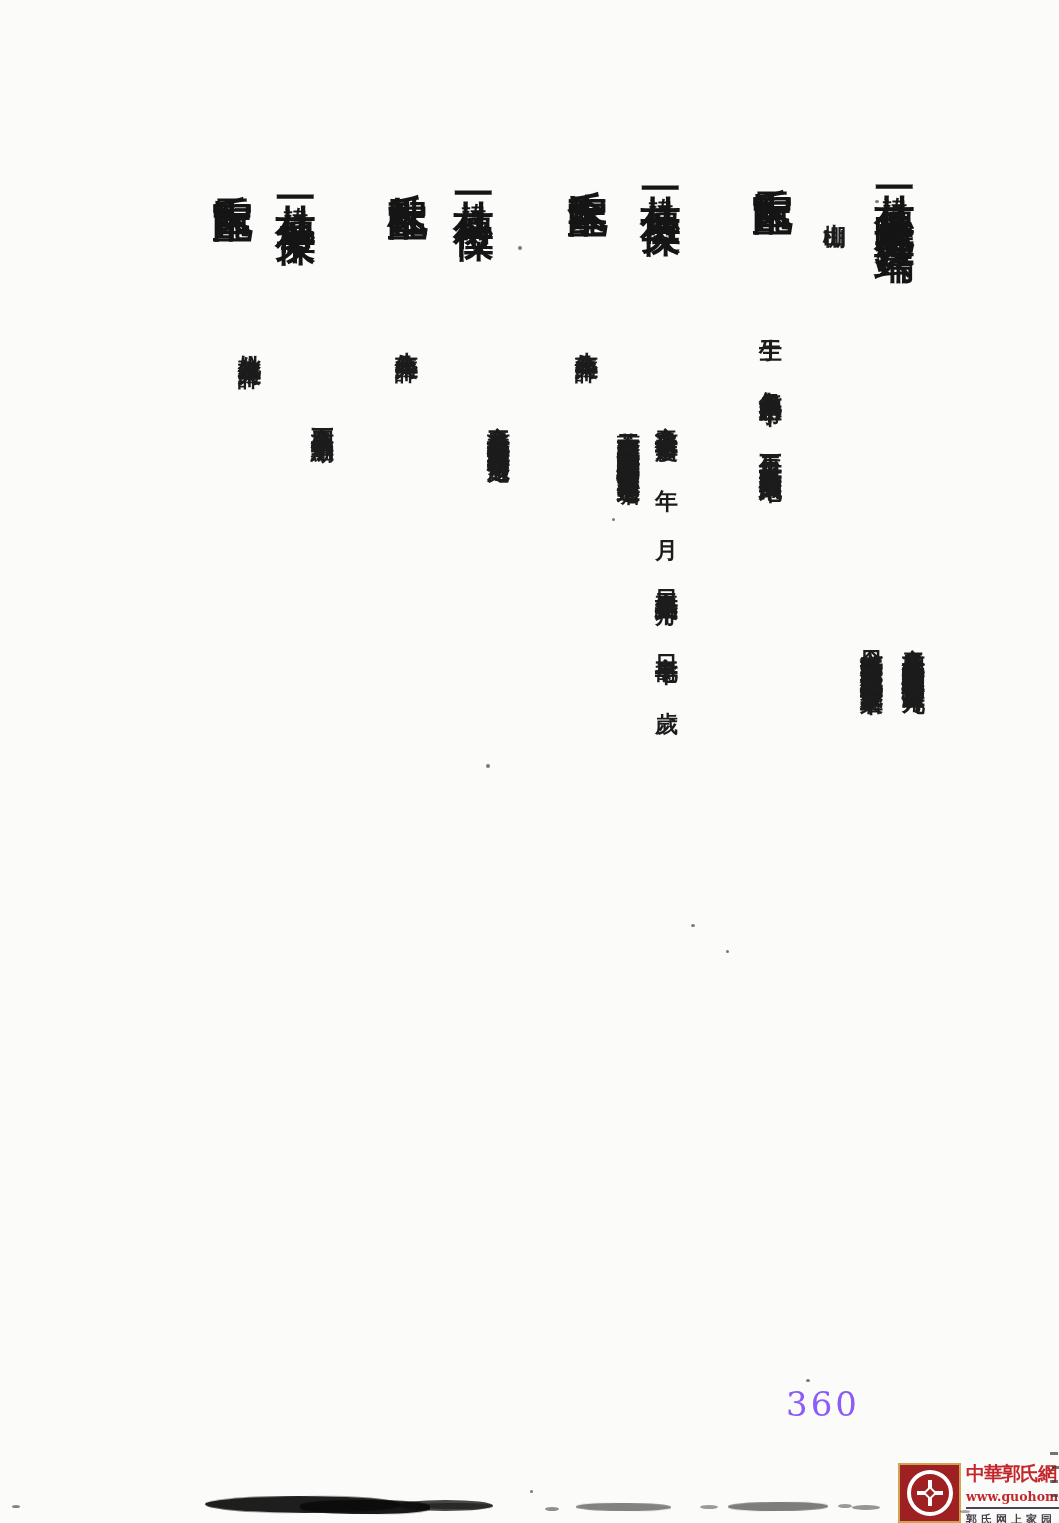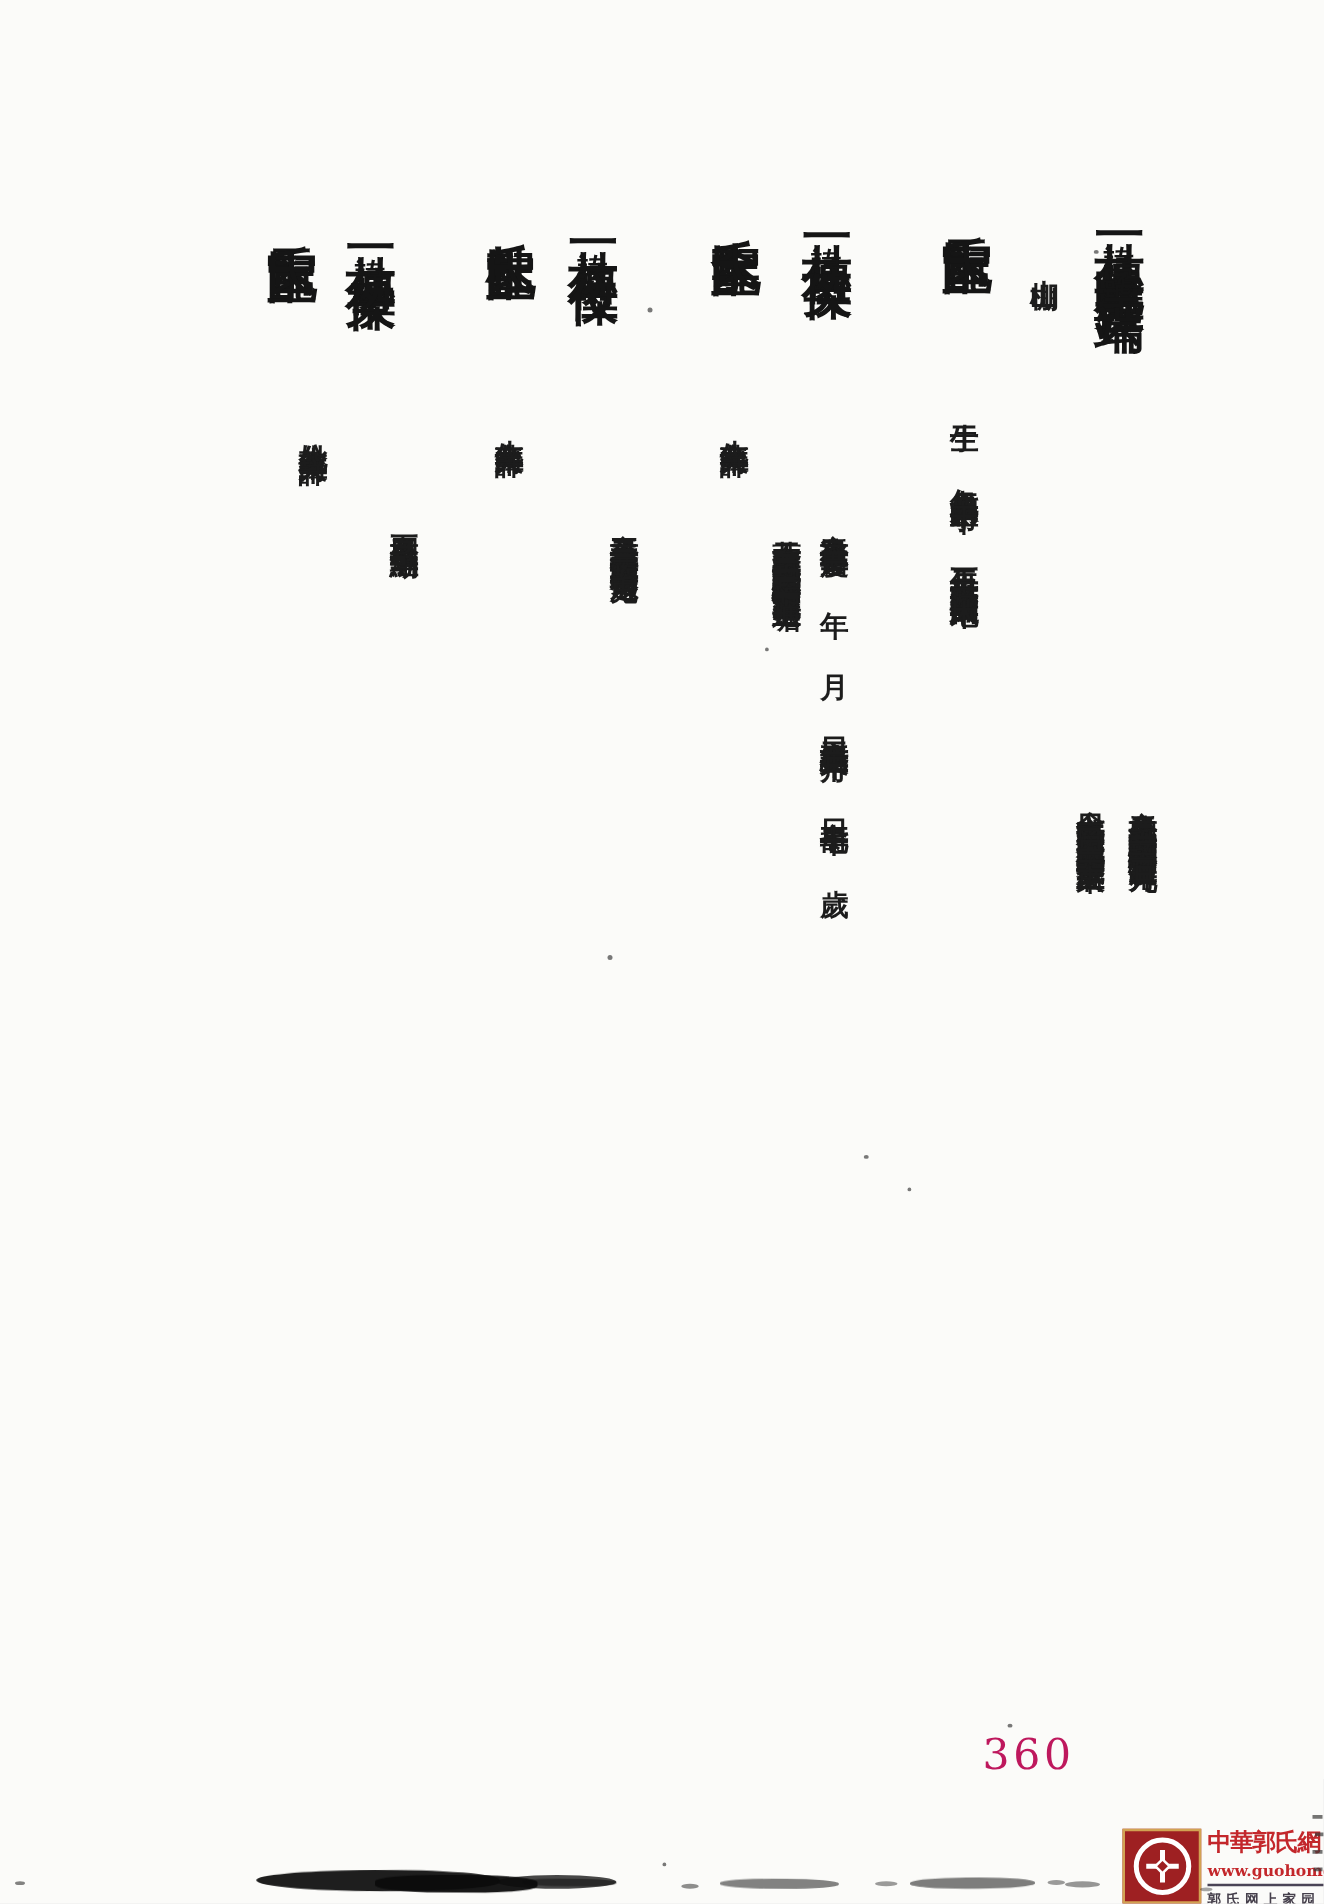--- a/index.html
+++ b/index.html
@@ -12,21 +12,21 @@
     position:absolute;writing-mode:vertical-rl;text-orientation:upright;
     line-height:1;white-space:nowrap;color:#151515;
   }
   .heading{font-weight:700;}
   .seg-big{font-size:40px;letter-spacing:5px;}
   .seg-small{font-size:24px;letter-spacing:3px;}
   .spouse-big{font-size:40px;letter-spacing:-3px;font-weight:700;}
   .note{font-size:23px;letter-spacing:1.5px;font-weight:700;color:#1c1c1c;}
   .page-number{
     position:absolute;left:786px;top:1384px;
-    font-size:34px;letter-spacing:3px;color:#be185d;
+    font-size:34px;letter-spacing:3px;color:#8b5cf6;
     font-family:"DejaVu Serif", serif;font-weight:400;
   }
   
   .wm-logo{
     position:absolute;left:898px;top:1463px;width:63px;height:60px;
     background:#9e2022;border:2px solid #d2a253;box-sizing:border-box;
   }
   .wm-ring{
     position:absolute;left:50%;top:50%;width:38px;height:38px;
     transform:translate(-50%,-50%);border:4px solid #fff;border-radius:50%;

